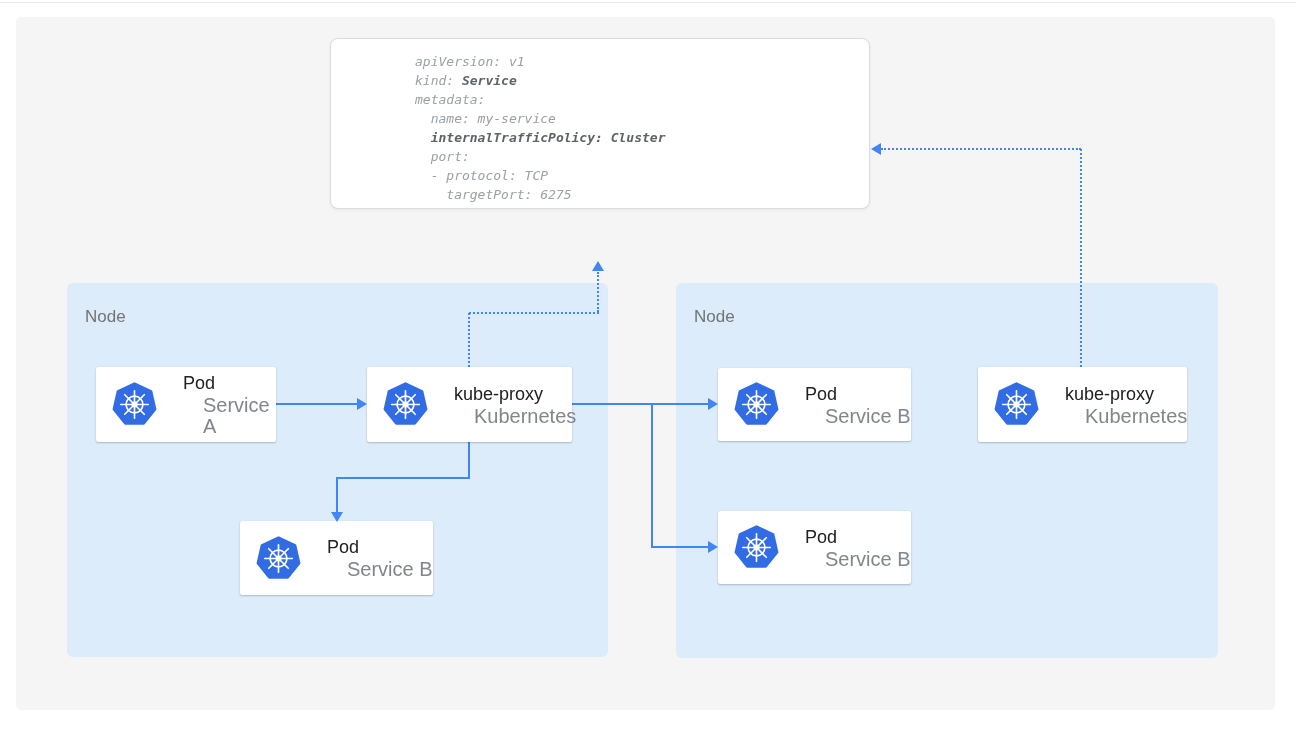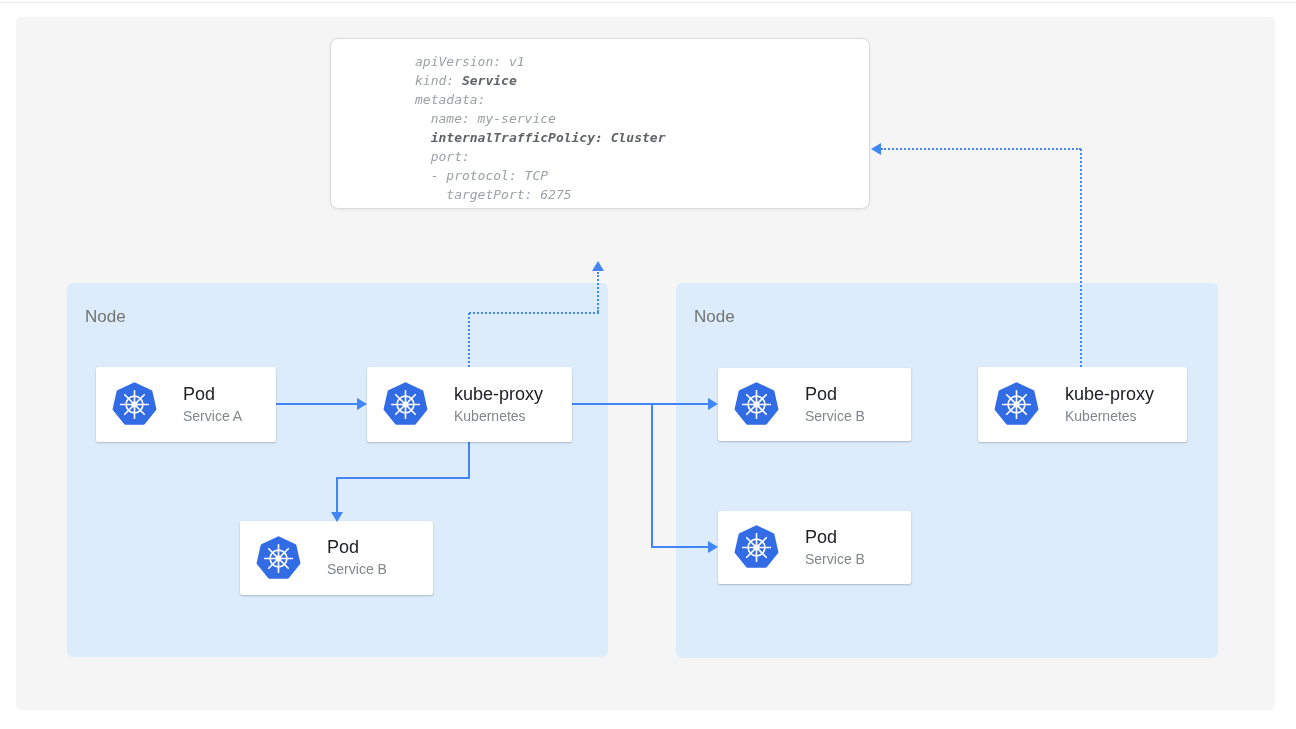--- a/index.html
+++ b/index.html
@@ -20,21 +20,21 @@
   
   .node{position:absolute;background:#ddecfb;border-radius:6px;}
   .node-label{position:absolute;left:18px;top:24px;font-size:17px;color:#737373;}
 
   
   .card{position:absolute;display:flex;align-items:center;background:#ffffff;border-radius:2px;
         box-shadow:0 1px 2px rgba(0,0,0,.22),0 0 1px rgba(0,0,0,.10);padding-left:16px;box-sizing:border-box;z-index:4;}
   .k8s{flex:0 0 auto;width:45px;height:45px;margin-right:26px;display:block;}
   .ctext{display:flex;flex-direction:column;justify-content:center;}
   .ctitle{font-size:18px;line-height:23px;color:#202124;}
-  .csub{font-size:14px;line-height:21px;color:#80868b;}
+  .csub{font-size:20px;line-height:21px;color:#80868b;margin-left:20px;}
 
   
   .ln{position:absolute;background:#4285f4;z-index:3;}
   .dot-h{position:absolute;height:0;border-top:2px dotted #4285f4;z-index:3;}
   .dot-v{position:absolute;width:0;border-left:2px dotted #4285f4;z-index:3;}
   .ah{position:absolute;width:0;height:0;z-index:5;}
   .ah-right{border-top:6px solid transparent;border-bottom:6px solid transparent;border-left:10px solid #4285f4;}
   .ah-left {border-top:6px solid transparent;border-bottom:6px solid transparent;border-right:10px solid #4285f4;}
   .ah-up   {border-left:6px solid transparent;border-right:6px solid transparent;border-bottom:10px solid #4285f4;}
   .ah-down {border-left:6px solid transparent;border-right:6px solid transparent;border-top:10px solid #4285f4;}

